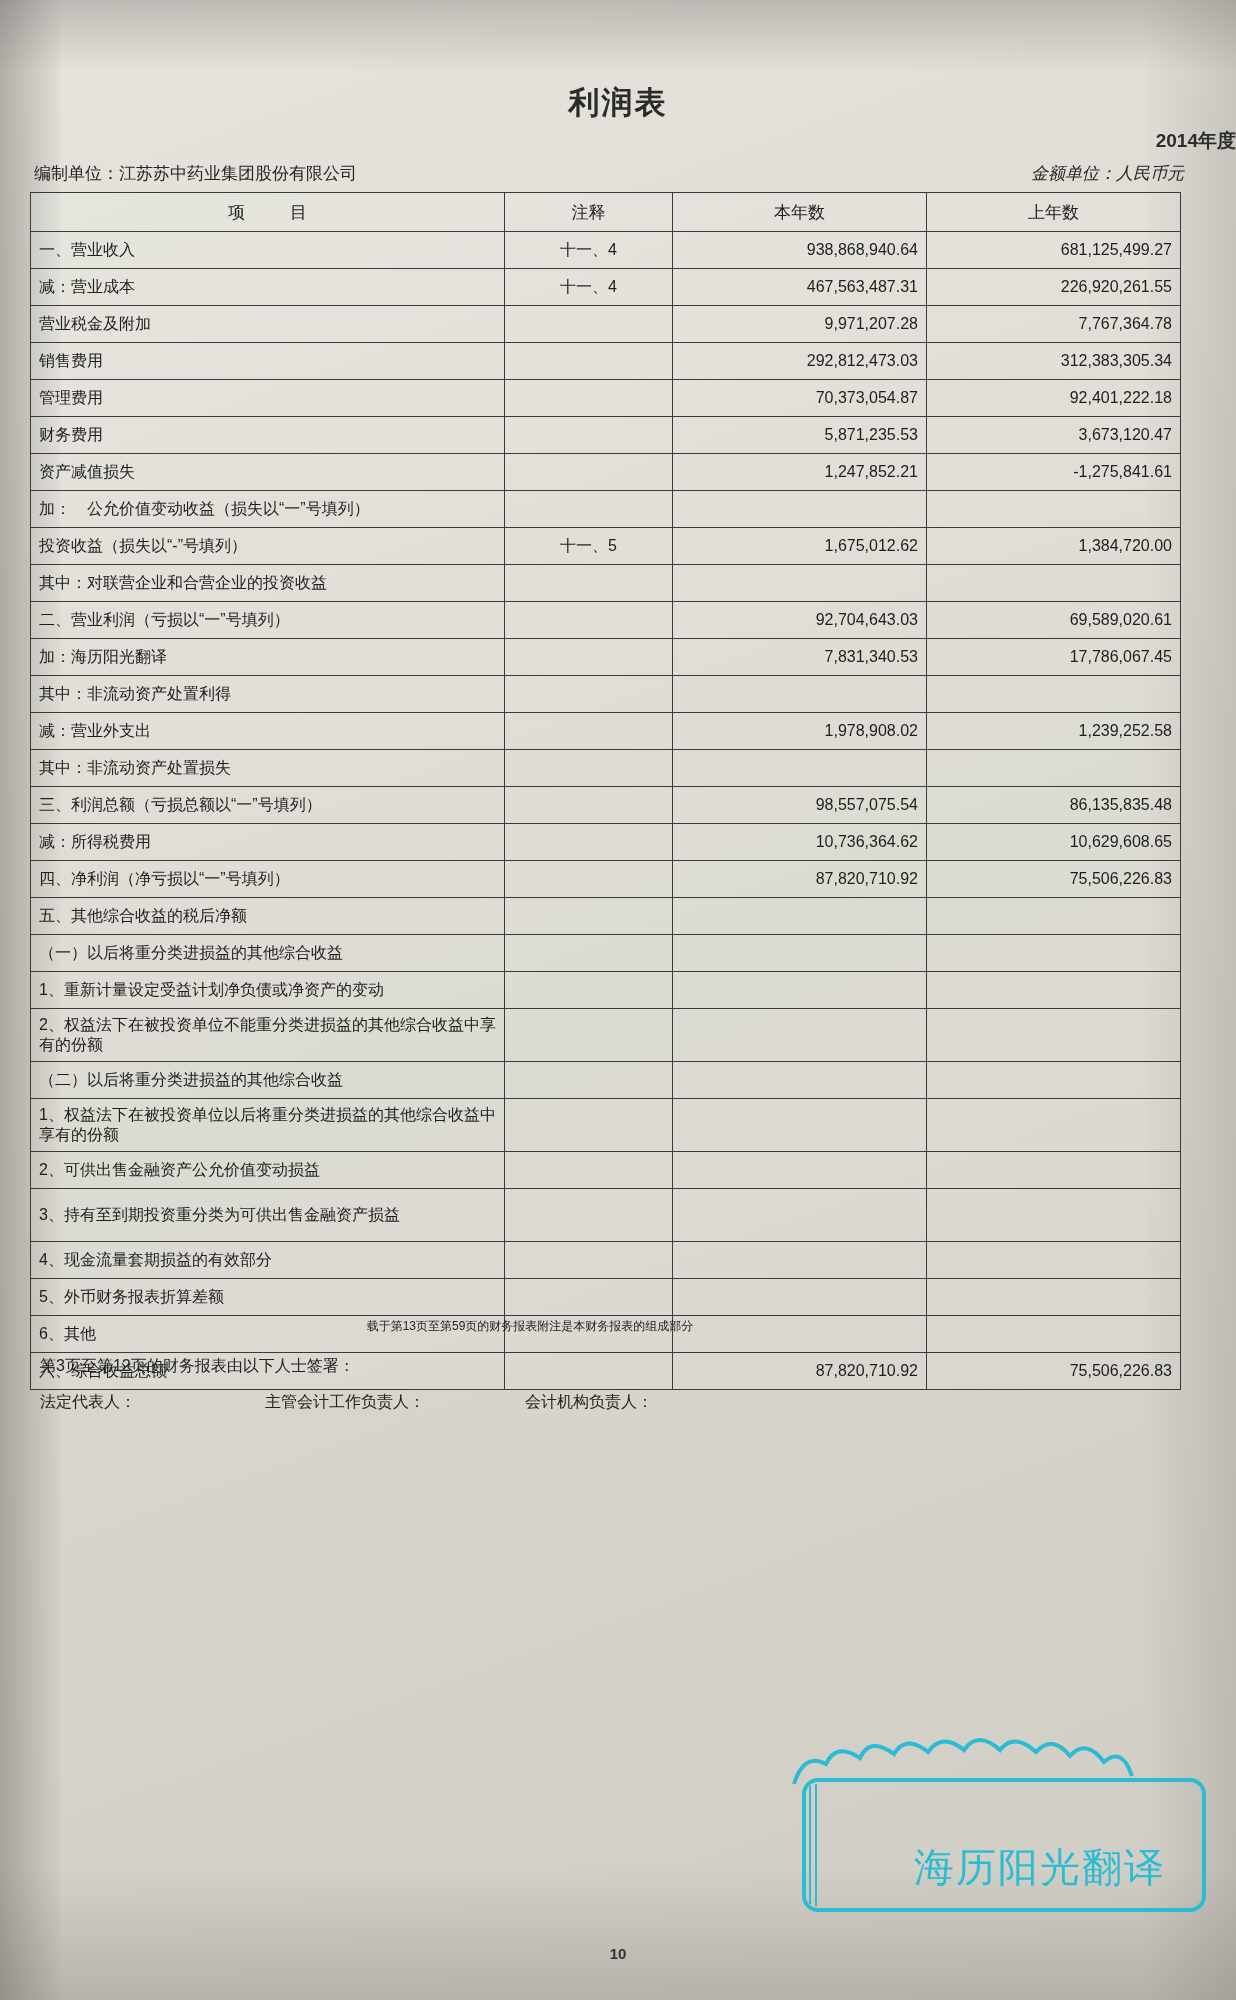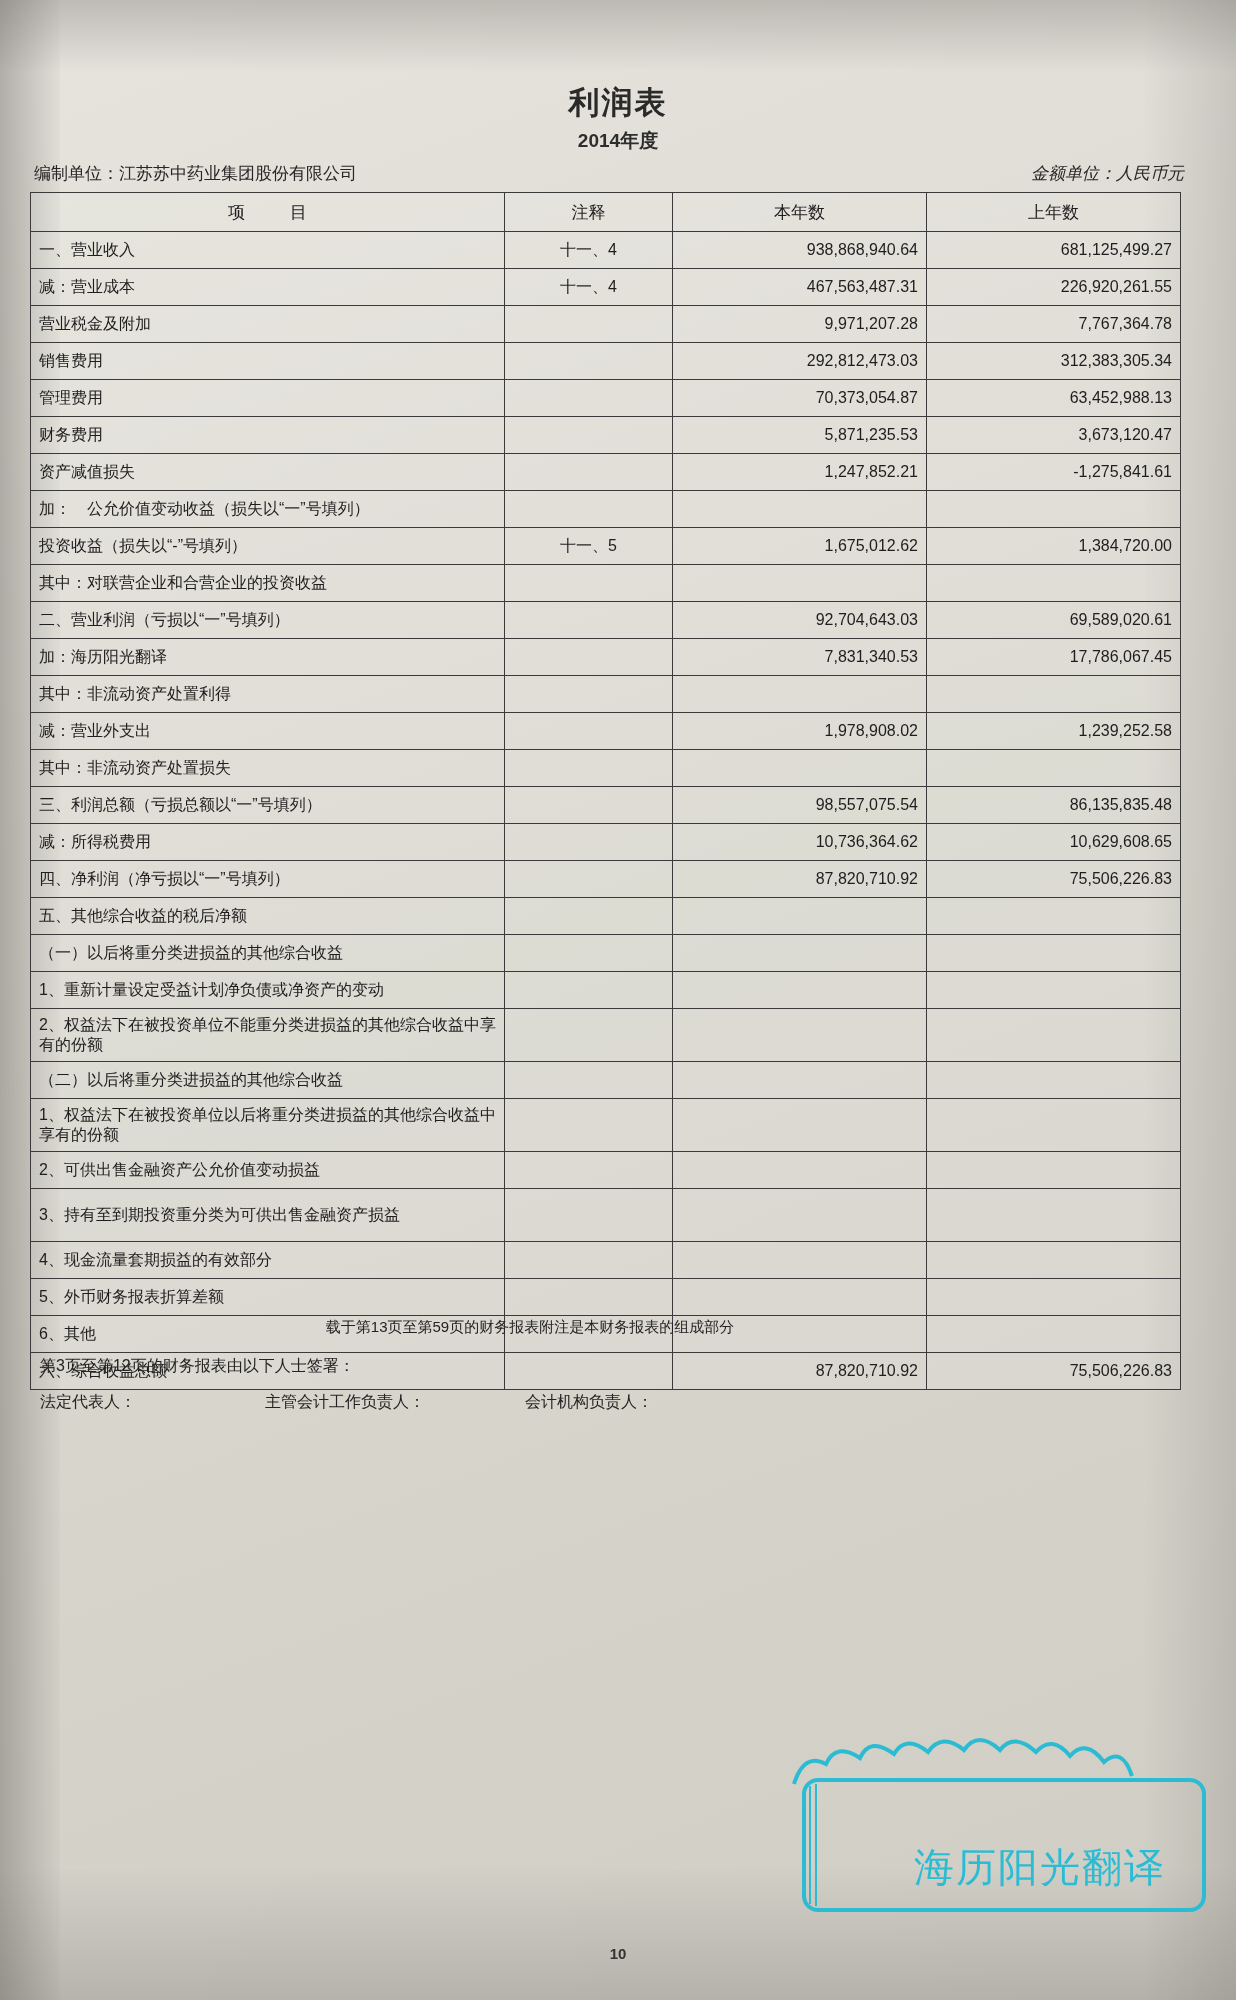--- a/index.html
+++ b/index.html
@@ -59,21 +59,21 @@
     font-size: 31px;
     font-weight: bold;
     color: #2a2a2a;
     letter-spacing: 2px;
   }
   .doc-subtitle {
     position: absolute;
     top: 128px;
     left: 0;
     width: 1236px;
-    text-align: center;
+    text-align: right;
     font-size: 19px;
     font-weight: bold;
     color: #2d2d2d;
   }
   .meta-left {
     position: absolute;
     top: 162px;
     left: 34px;
     font-size: 17px;
     color: #262626;
@@ -124,21 +124,21 @@
   .i1 { padding-left: 38px; }
   .i2 { padding-left: 66px; }
   tr.tall td { height: 52px; line-height: 1.25; }
 
   .footnote {
     position: absolute;
     top: 1318px;
     left: 0;
     width: 1060px;
     text-align: center;
-    font-size: 15px;
+    font-size: 12px;
     color: #232323;
   }
   .sign-line {
     position: absolute;
     top: 1356px;
     left: 40px;
     font-size: 16px;
     color: #232323;
   }
   .sign-row {
@@ -236,21 +236,21 @@
         <tr>
           <td class="item i2">销售费用</td>
           <td class="note"></td>
           <td class="num">292,812,473.03</td>
           <td class="num">312,383,305.34</td>
         </tr>
         <tr>
           <td class="item i2">管理费用</td>
           <td class="note"></td>
           <td class="num">70,373,054.87</td>
-          <td class="num">63,452,988.13</td>
+          <td class="num">92,401,222.18</td>
         </tr>
         <tr>
           <td class="item i2">财务费用</td>
           <td class="note"></td>
           <td class="num">5,871,235.53</td>
           <td class="num">3,673,120.47</td>
         </tr>
         <tr>
           <td class="item i2">资产减值损失</td>
           <td class="note"></td>

